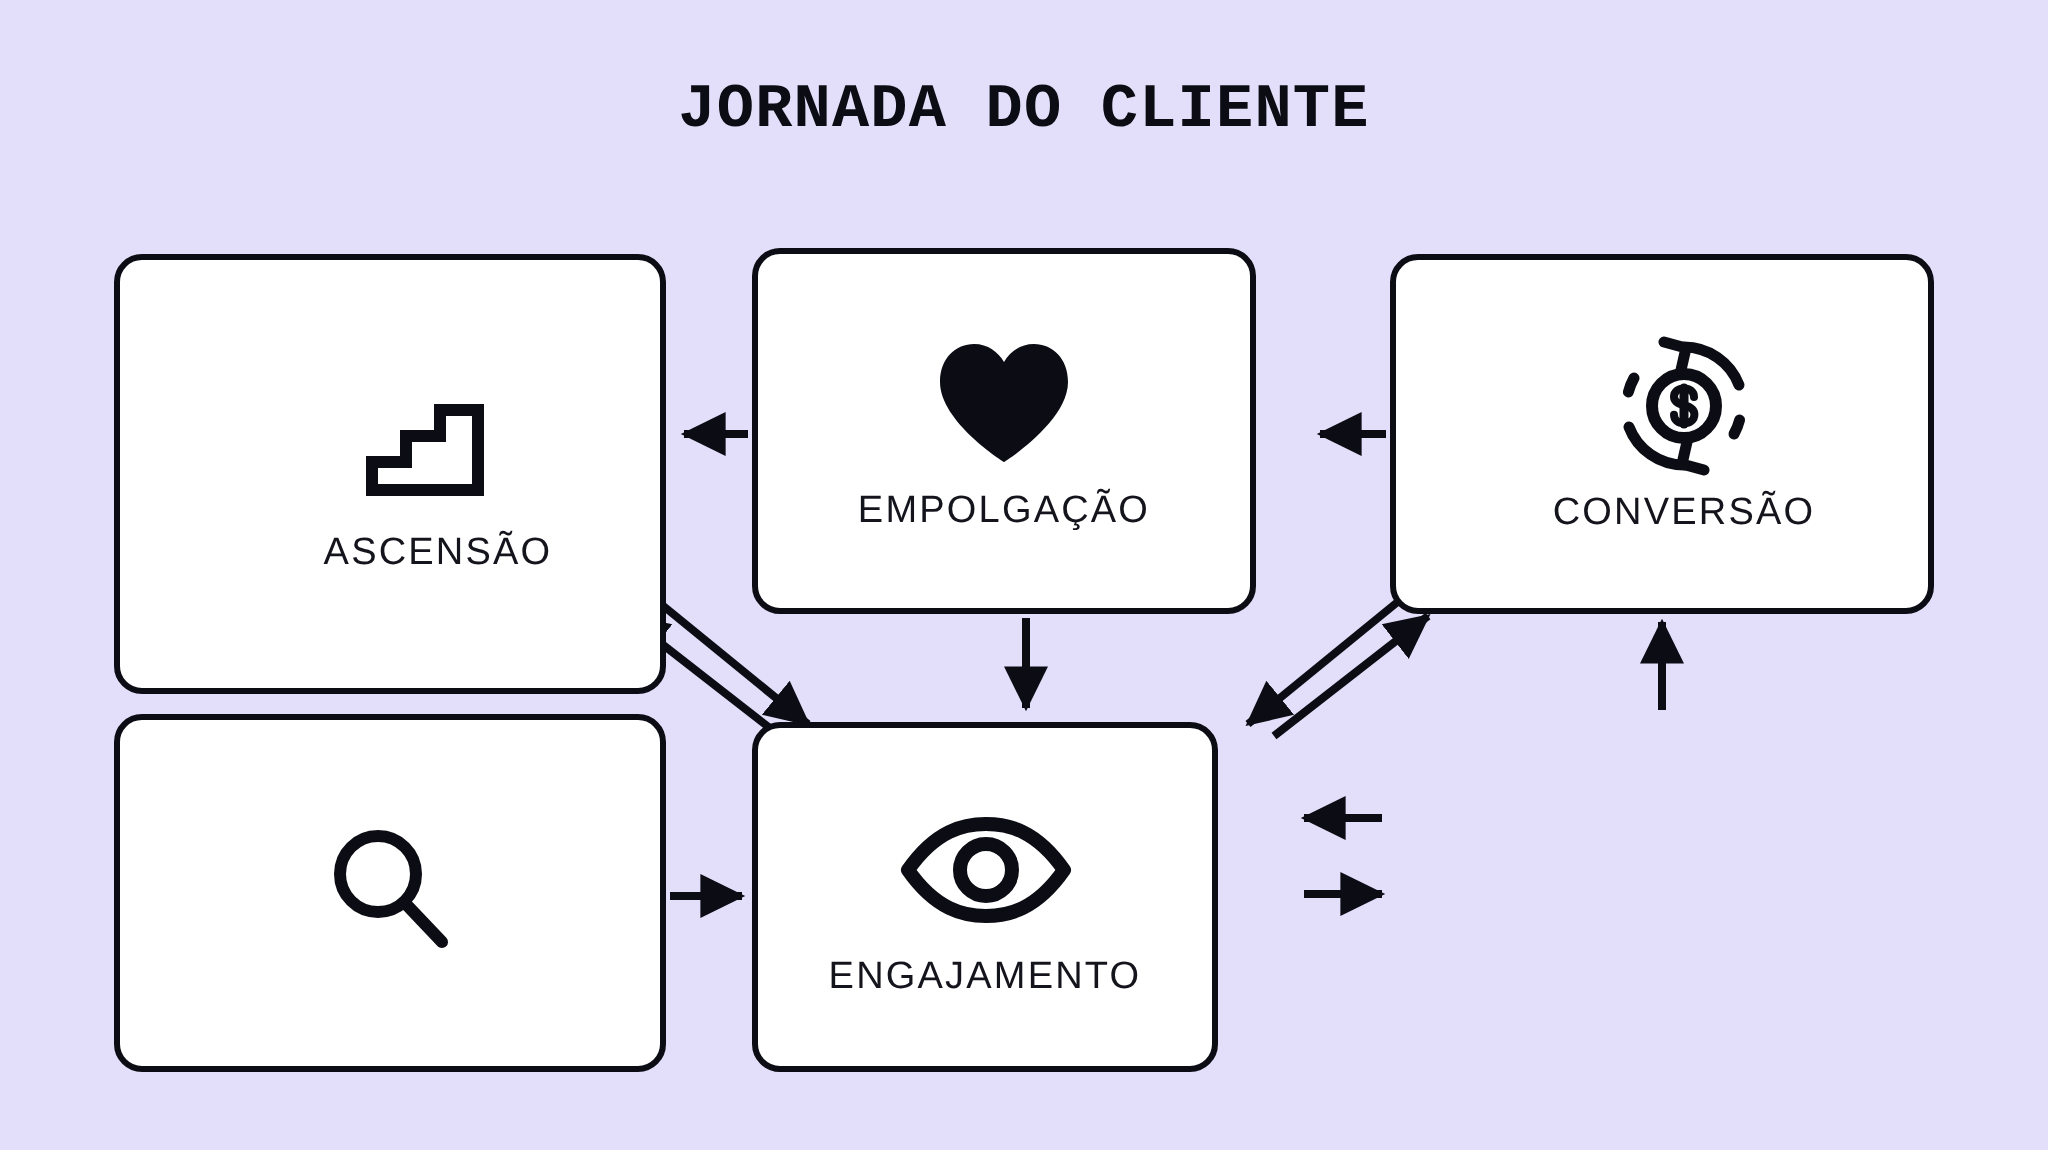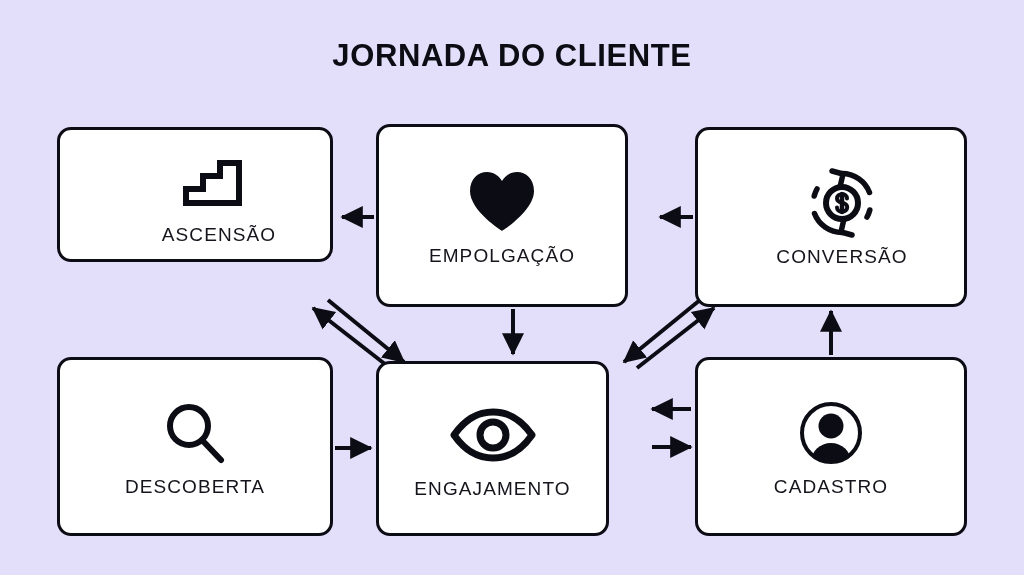--- a/index.html
+++ b/index.html
@@ -22,21 +22,21 @@
   #title {
     position: absolute;
     left: 0;
     top: 38px;
     width: 1024px;
     text-align: center;
     font-size: 31px;
     font-weight: bold;
     letter-spacing: 0.6px;
     color: #0c0c14;
-    font-family: Liberation Sans, sans-serif;
+    font-family: Liberation Mono, monospace;
   }
   #arrow-layer {
     position: absolute;
     left: 0;
     top: 0;
     width: 1024px;
     height: 575px;
     pointer-events: none;
   }
   .node {
@@ -57,21 +57,21 @@
     justify-content: center;
     margin-bottom: 6px;
   }
   .node-label {
     font-size: 19px;
     letter-spacing: 1.1px;
     color: #14141c;
     text-align: center;
     font-family: "Liberation Sans", sans-serif;
   }
-  .n-ascensao   { left: 57px;  top: 127px; width: 276px; height: 135px; padding-left: 48px; }
+  .n-ascensao   { left: 57px;  top: 127px; width: 276px; height: 220px; padding-left: 48px; }
   .n-empolgacao { left: 376px; top: 124px; width: 252px; height: 183px; }
   .n-conversao  { left: 695px; top: 127px; width: 272px; height: 180px; padding-left: 22px; }
   .n-descoberta { left: 57px;  top: 357px; width: 276px; height: 179px; }
   .n-engajamento{ left: 376px; top: 361px; width: 233px; height: 175px; }
   .n-cadastro   { left: 695px; top: 357px; width: 272px; height: 179px; }
 </style>
 </head>
 <body>
 
 <div id="canvas">
@@ -165,44 +165,26 @@
     <div class="node-label">CONVERSÃO</div>
   </div>
 
   <div class="node n-descoberta">
     <div class="node-icon">
       <svg width="66" height="66" viewBox="0 0 66 66" xmlns="http://www.w3.org/2000/svg">
         <circle cx="27" cy="26" r="19" fill="none" stroke="#0c0c14" stroke-width="6"></circle>
         <line x1="40" y1="40" x2="59" y2="60" stroke="#0c0c14" stroke-width="6" stroke-linecap="round"></line>
       </svg>
     </div>
-    <div class="node-label">DESCOBERTA</div>
   </div>
 
   <div class="node n-engajamento">
     <div class="node-icon">
       <svg width="88" height="54" viewBox="0 0 88 54" xmlns="http://www.w3.org/2000/svg">
         <path d="M5 27 C19 7 33 4 44 4 C55 4 69 7 83 27 C69 47 55 50 44 50 C33 50 19 47 5 27 Z" fill="none" stroke="#0c0c14" stroke-width="7" stroke-linejoin="round"></path>
         <circle cx="44" cy="27" r="13" fill="none" stroke="#0c0c14" stroke-width="7"></circle>
       </svg>
     </div>
     <div class="node-label">ENGAJAMENTO</div>
   </div>
 
-  <div class="node n-cadastro">
-    <div class="node-icon">
-      <svg width="66" height="66" viewBox="0 0 66 66" xmlns="http://www.w3.org/2000/svg">
-        <defs>
-          <clipPath id="clipCircle">
-            <circle cx="33" cy="33" r="29"></circle>
-          </clipPath>
-        </defs>
-        <circle cx="33" cy="33" r="29" fill="none" stroke="#0c0c14" stroke-width="4"></circle>
-        <g clip-path="url(#clipCircle)">
-          <circle cx="33" cy="26" r="12.5" fill="#0c0c14"></circle>
-          <ellipse cx="33" cy="62" rx="20" ry="19" fill="#0c0c14"></ellipse>
-        </g>
-      </svg>
-    </div>
-    <div class="node-label">CADASTRO</div>
-  </div>
 
 </div>
 
 </body></html>

